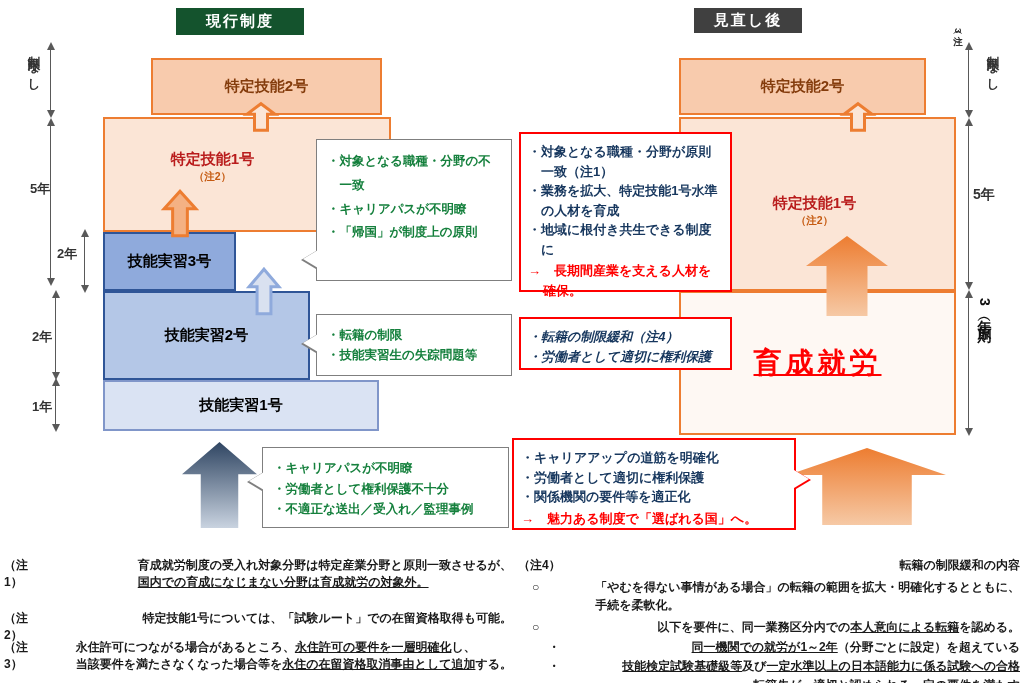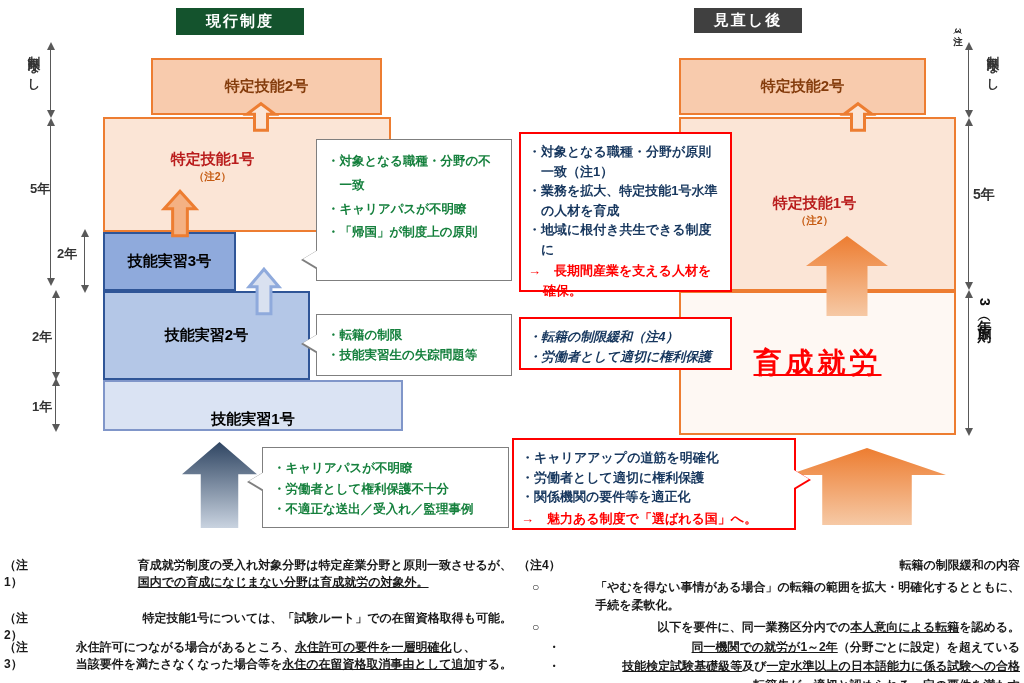--- a/index.html
+++ b/index.html
@@ -87,21 +87,21 @@
   <div class="lblk" style="left:125px;top:150px;width:175px;">
     <div class="t1l">特定技能1号</div>
     <div class="t1n">（注2）</div>
   </div>
   <div class="bx" style="left:103px;top:232px;width:133px;height:59px;background:#8FAADC;border-color:#2F5597;">
     <span class="bl navylbl">技能実習3号</span>
   </div>
   <div class="bx" style="left:103px;top:291px;width:207px;height:89px;background:#B4C7E7;border-color:#2F5597;">
     <span class="bl navylbl">技能実習2号</span>
   </div>
-  <div class="bx" style="left:103px;top:380px;width:300px;height:51px;background:#DAE3F3;border-color:#8096C9;align-items:flex-end;">
+  <div class="bx" style="left:103px;top:380px;width:276px;height:51px;background:#DAE3F3;border-color:#8096C9;">
     <span class="bl navylbl">技能実習1号</span>
   </div>
 
   <div class="bx" style="left:679px;top:58px;width:247px;height:57px;background:#F8CBAD;border-color:#ED7D31;">
     <span class="bl orglbl">特定技能2号</span>
   </div>
   <div class="bx" style="left:679px;top:117px;width:277px;height:174px;background:#FBE5D6;border-color:#ED7D31;"></div>
   <div class="lblk" style="left:742px;top:194px;width:145px;">
     <div class="t1l">特定技能1号</div>
     <div class="t1n">（注2）</div>

